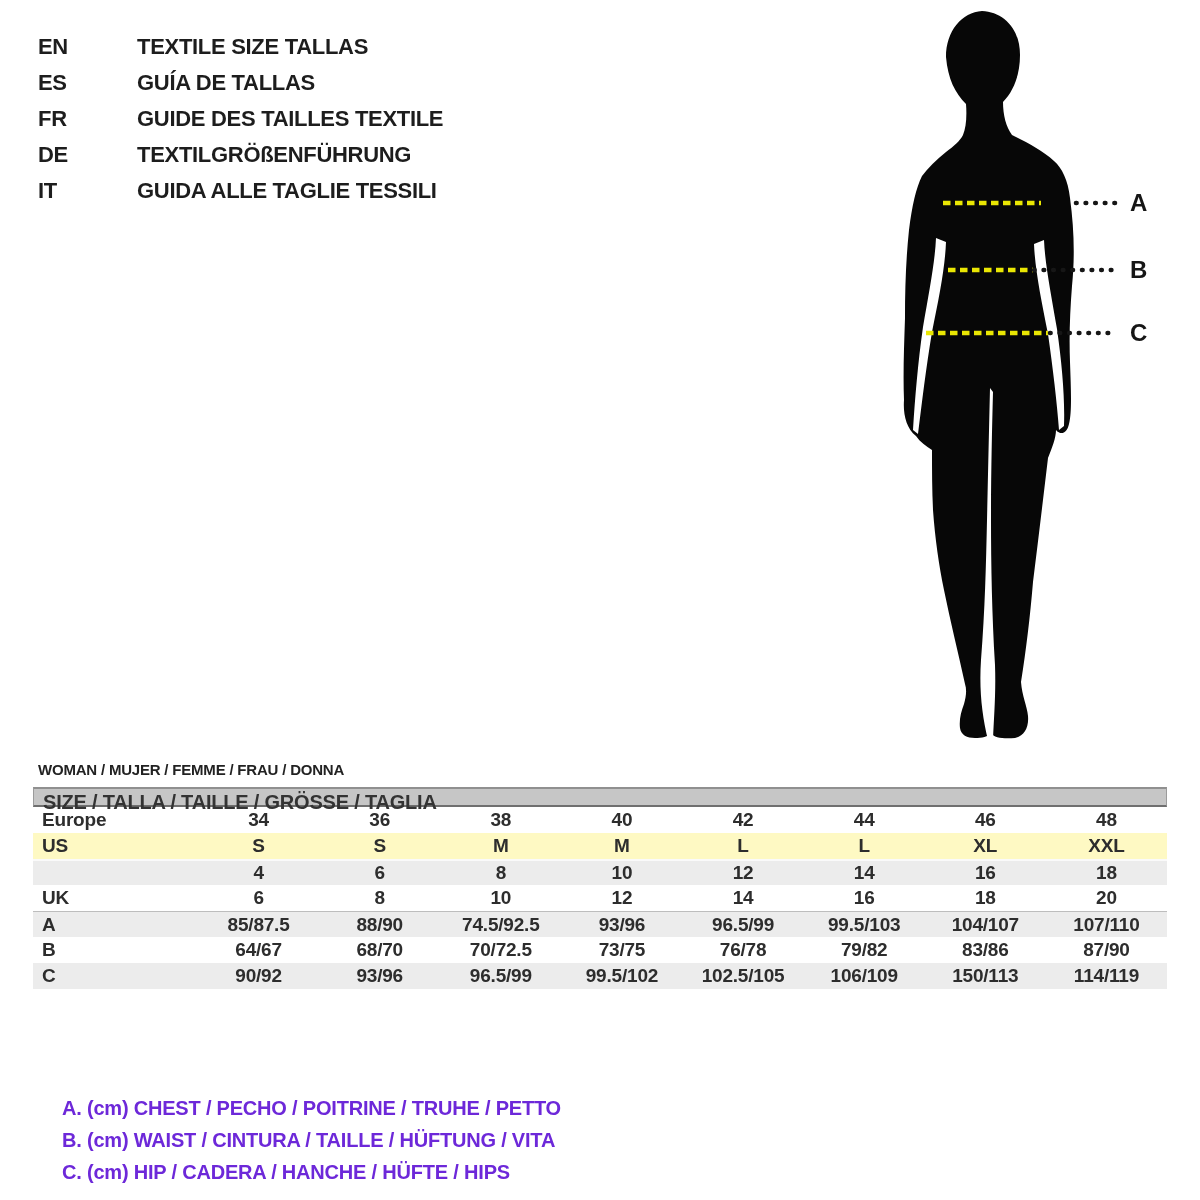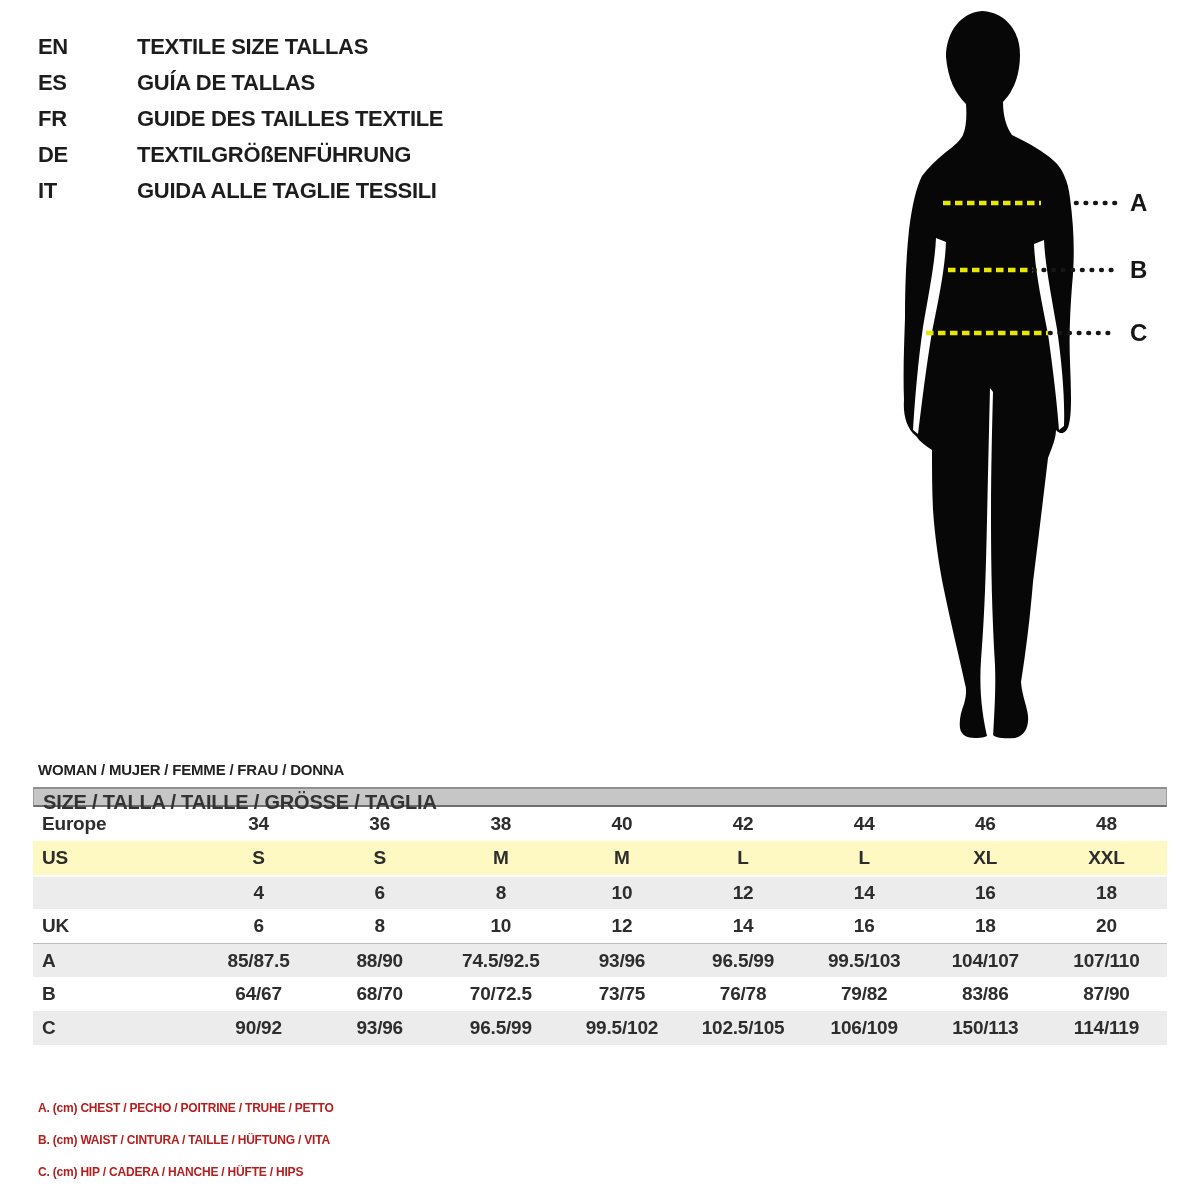--- a/index.html
+++ b/index.html
@@ -23,31 +23,31 @@
   
   .gender{position:absolute;left:38px;top:733px;font-size:15px;font-weight:700;color:#222;
           letter-spacing:-0.2px;white-space:nowrap;margin-top:28px;}
 
   
   .table{position:absolute;left:33px;top:787px;width:1134px;}
   .thead{box-sizing:border-box;height:20px;line-height:27px;
          border-top:2px solid #909090;border-bottom:2px solid #6f6f6f;
          border-left:1px solid #9b9b9b;border-right:1px solid #9b9b9b;
          padding-left:9px;font-size:20px;font-weight:700;color:#333;letter-spacing:-0.2px;}
-  .trow{display:grid;grid-template-columns:165px repeat(8,1fr);height:34px;align-items:center;
+  .trow{display:grid;grid-template-columns:165px repeat(8,1fr);height:26px;align-items:center;
         box-sizing:border-box;font-size:19px;font-weight:700;color:#2d2d2d;letter-spacing:-0.2px;}
   .trow .lab{padding-left:9px;text-align:left;}
   .trow .val{text-align:center;}
   .trow.gapline{border-top:2px solid #fafafa;}
   .trow.topline{border-top:1px solid #bdbdbd;}
 
   
   .legend{position:absolute;left:38px;top:1092px;}
-  .legline{height:32px;line-height:32px;font-size:12px;font-weight:700;color:#b91c1c;
-           letter-spacing:-0.2px;white-space:nowrap;}
+  .legline{height:32px;line-height:32px;font-size:20px;font-weight:700;color:#6d28d9;
+           letter-spacing:-0.2px;white-space:nowrap;margin-left:24px;}
 </style>
 </head>
 <body>
 
 <div class="page">
 
   <div class="langs">
       <div class="lrow">
         <span class="lcode">EN</span>
         <span class="ltitle">TEXTILE SIZE TALLAS</span>

